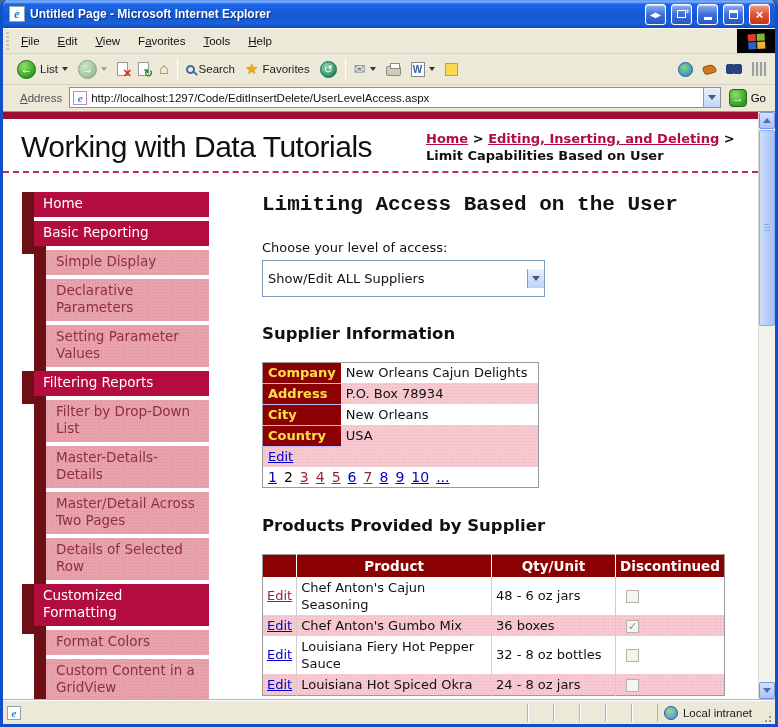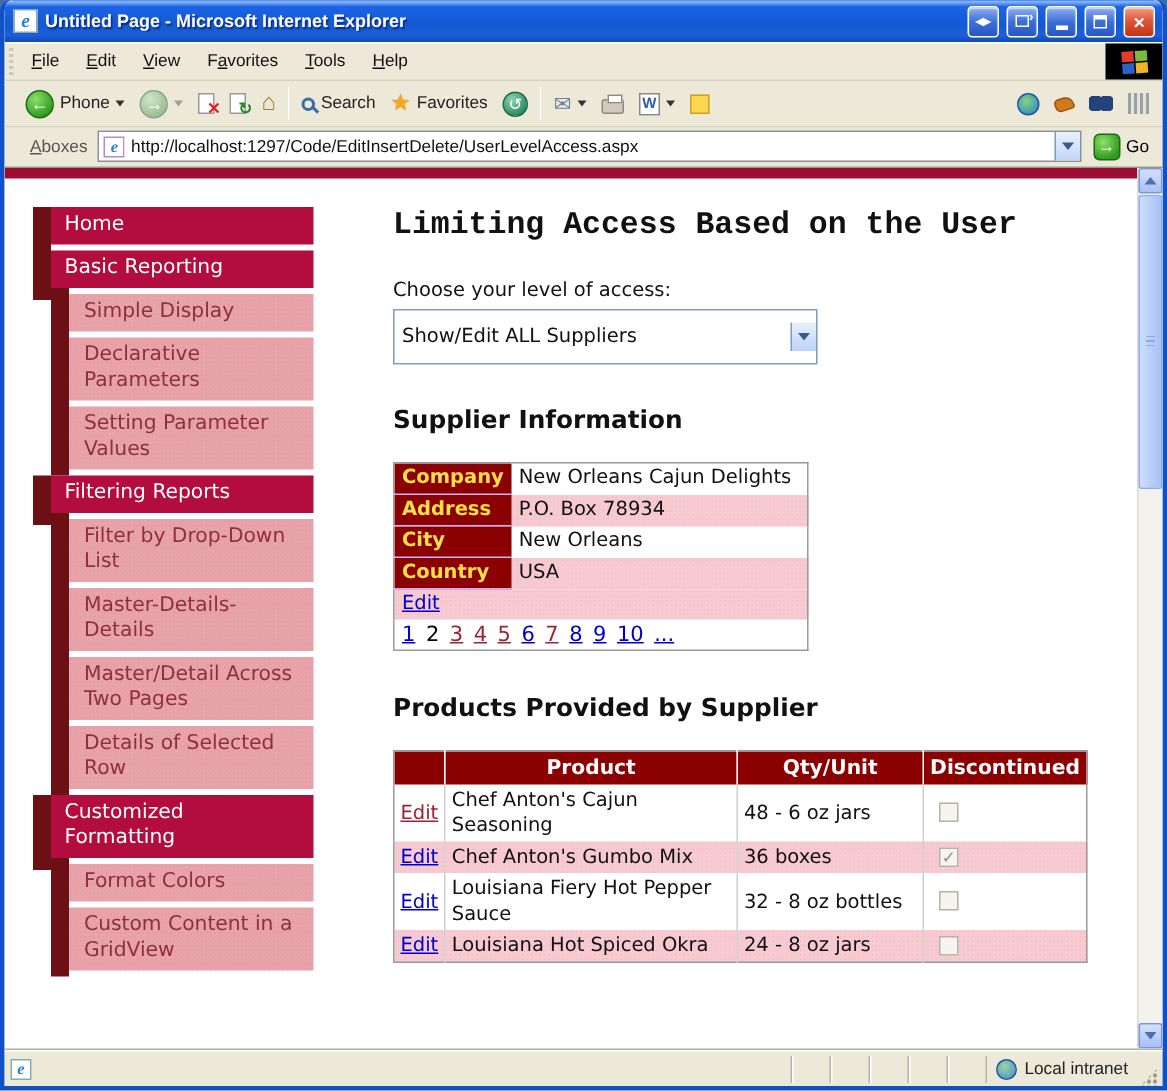--- a/index.html
+++ b/index.html
@@ -239,21 +239,21 @@
           <i></i>
           <i></i>
         </span>
     </span>
   </div>
 
   <div class="toolbar">
     <span class="gripper"></span>
     <span class="tool">
       <span class="circle">←</span>
-      <span>Phone</span>
+      <span>List</span>
       <span class="caret"></span>
     </span>
     <span class="tool">
       <span class="circle dim">→</span>
       <span class="caret" style="opacity:.4"></span>
     </span>
     <span class="tool">
       <span class="doc">
           <span class="ovr" style="color:#d22;">✕</span>
         </span>
@@ -303,38 +303,42 @@
     <span class="tool">
       <span class="binoc"></span>
     </span>
     <span class="tool">
       <span class="pxgrid"></span>
     </span>
   </div>
 
   <div class="addressbar">
     <span class="gripper"></span>
-    <span class="addr-label"><u>A</u><span>boxes</span></span>
+    <span class="addr-label"><u>A</u><span>ddress</span></span>
     <span class="addr-field">
       <span class="tb-icon">e</span>
       <input class="addr-input" value="http://localhost:1297/Code/EditInsertDelete/UserLevelAccess.aspx" style="">
       <span class="drop-btn">
         <span class="chev"></span>
       </span>
     </span>
     <span class="go-btn">
       <span class="go-ic">→</span>
       <span>Go</span>
     </span>
   </div>
 
   <div class="viewport">
     <div class="page">
       <div class="content-topbar"></div>
 
+      <div class="page-header">
+        <div class="site-title">Working with Data Tutorials</div>
+        <div class="breadcrumb"><a class="bc-link">Home</a><span> &gt; </span><a class="bc-link">Editing, Inserting, and Deleting</a><span> &gt; </span><span>Limit Capabilities Based on User</span></div>
+      </div>
 
       <div class="body-row">
 
         <div class="side">
           <div class="sgroup">
             <div class="stop">
               <span class="slabel">Home</span>
             </div>
           </div>
           <div class="sgroup">

